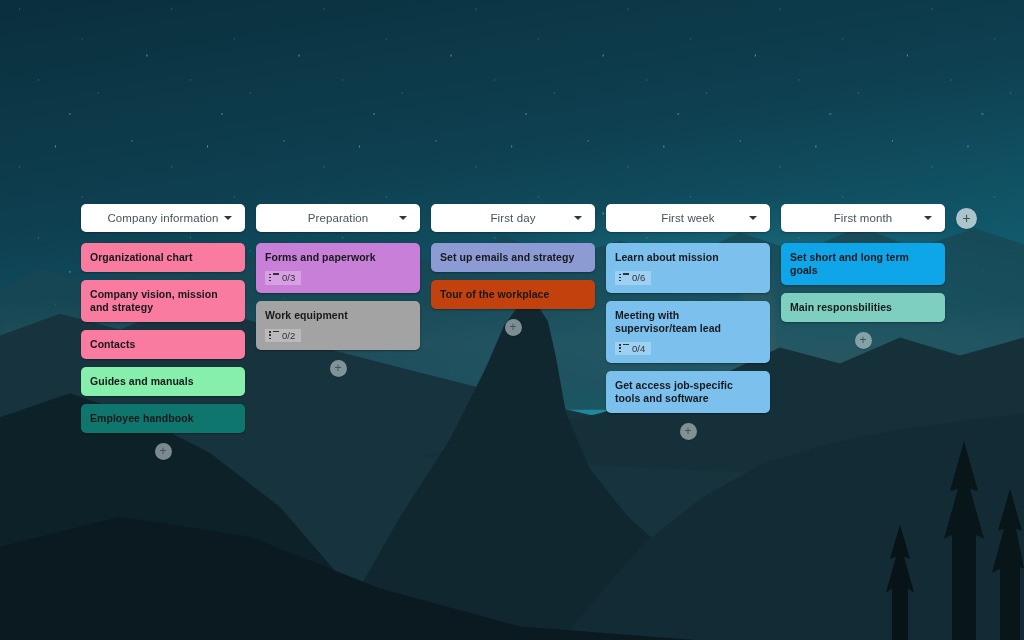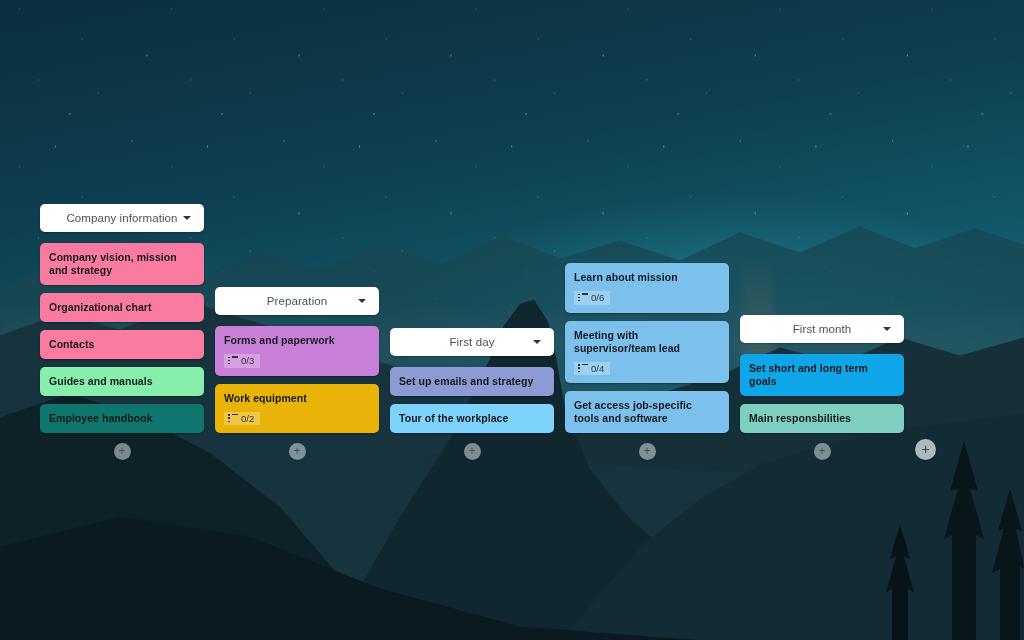--- a/index.html
+++ b/index.html
@@ -88,23 +88,23 @@
     left: 0; right: 0; bottom: 0;
     width: 100%;
   }
   .ridge { height: 42%; bottom: 36%; }
   .mountains { height: 66%; }
 
   
   #board {
     position: relative;
     z-index: 2;
-    padding: 204px 0 0 40px;
+    padding: 204px 0 0 81px;
     display: flex;
-    align-items: flex-end;
+    align-items: flex-start;
     gap: 0;
   }
 
   .list-column {
     width: 164px;
     margin-right: 11px;
     display: flex;
     flex-direction: column;
   }
 
@@ -276,24 +276,24 @@
 
 <div id="board">
 
   <div class="list-column">
     <div class="list-header">
       <span class="list-title">Company information</span>
       <span class="list-caret"></span>
     </div>
     <div class="cards">
       <div class="card" style="background:#F97BA0">
+        <div class="card-title">Organizational chart</div>
+      </div>
+      <div class="card" style="background:#F97BA0">
         <div class="card-title">Company vision, mission and strategy</div>
-      </div>
-      <div class="card" style="background:#F97BA0">
-        <div class="card-title">Organizational chart</div>
       </div>
       <div class="card" style="background:#F97BA0">
         <div class="card-title">Contacts</div>
       </div>
       <div class="card" style="background:#86efac">
         <div class="card-title">Guides and manuals</div>
       </div>
       <div class="card" style="background:#0f766e">
         <div class="card-title">Employee handbook</div>
       </div>
@@ -316,21 +316,21 @@
                 <b></b>
                 <b></b>
                 <i></i>
                 <i></i>
                 <i></i>
             </span>
             <span>0/3</span>
           </span>
         </div>
       </div>
-      <div class="card" style="background:#eab308">
+      <div class="card" style="background:#a3a3a3">
         <div class="card-title">Work equipment</div>
         <div class="badges">
           <span class="badge">
             <span class="checklist-icon">
               <b></b>
                 <b></b>
                 <b></b>
                 <i></i>
                 <i></i>
                 <i></i>
@@ -345,28 +345,32 @@
 
   <div class="list-column">
     <div class="list-header">
       <span class="list-title">First day</span>
       <span class="list-caret"></span>
     </div>
     <div class="cards">
       <div class="card" style="background:#8C9BD4">
         <div class="card-title">Set up emails and strategy</div>
       </div>
-      <div class="card" style="background:#7dd3fc">
+      <div class="card" style="background:#c2410c">
         <div class="card-title">Tour of the workplace</div>
       </div>
     </div>
     <div class="add-card-button">+</div>
   </div>
 
   <div class="list-column">
+    <div class="list-header">
+      <span class="list-title">First week</span>
+      <span class="list-caret"></span>
+    </div>
     <div class="cards">
       <div class="card" style="background:#7CC0EE">
         <div class="card-title">Learn about mission</div>
         <div class="badges">
           <span class="badge">
             <span class="checklist-icon">
               <b></b>
                 <b></b>
                 <b></b>
                 <i></i>

